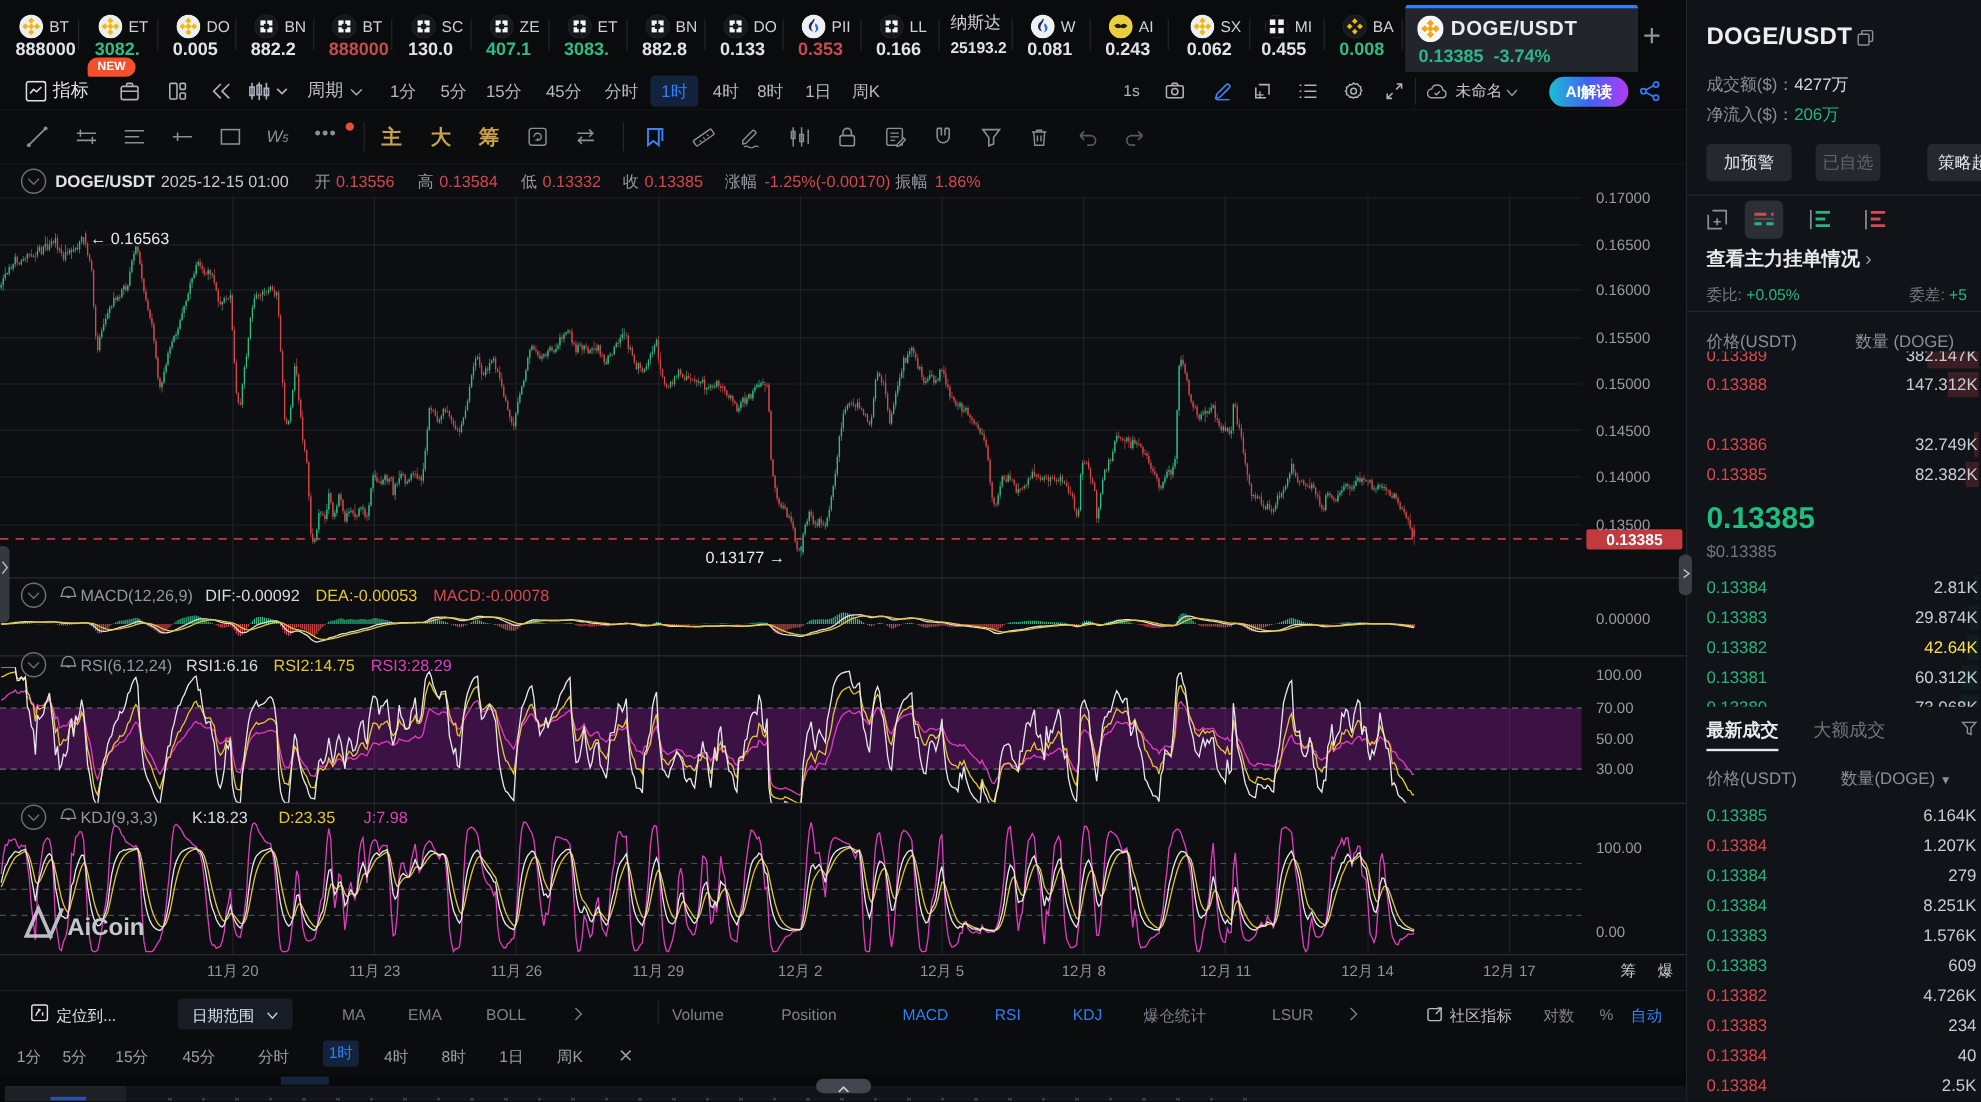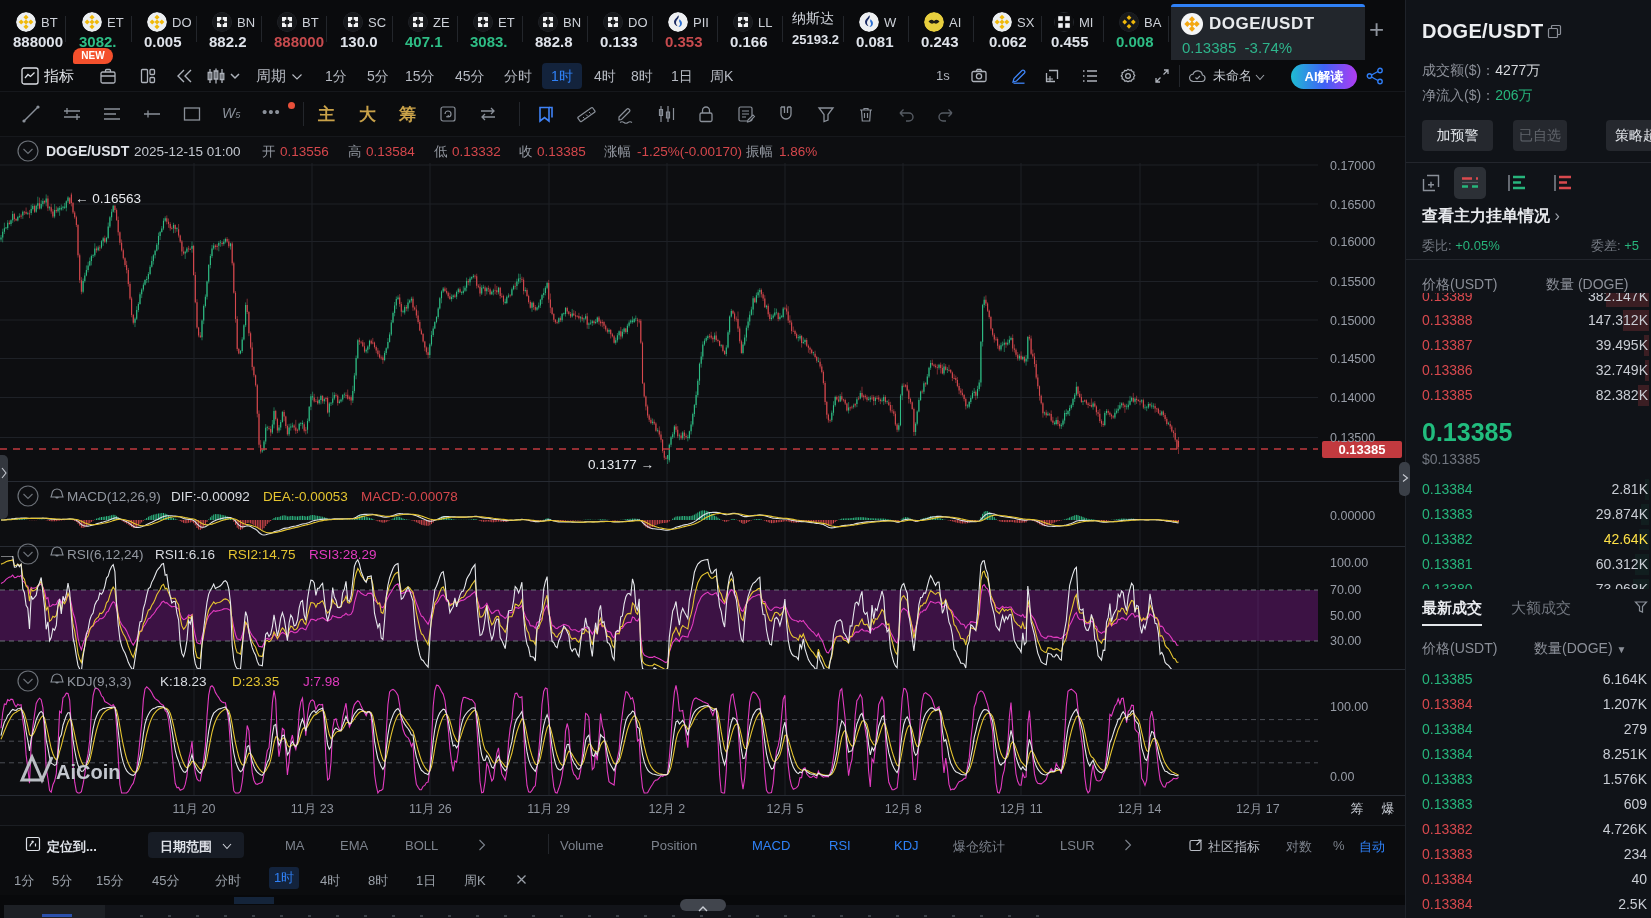--- a/index.html
+++ b/index.html
@@ -10,39 +10,39 @@
 .tk{position:absolute;top:0;height:60px;width:66px}
 .tk .r1{position:absolute;left:16px;top:12px;display:flex;align-items:center;gap:5px}
 .tk .nm{font-size:13px;color:#cdd1d8;white-space:nowrap}
 .tk .pr{position:absolute;left:13px;top:33px;font-size:15px;font-weight:700;color:#dfe3ea;white-space:nowrap;letter-spacing:0}
 .tk .div{position:absolute;right:0;top:16px;height:26px;width:1px;background:#23262b}
 .ic{width:20px;height:20px;border-radius:50%;flex:0 0 auto;position:relative}
 .g .pr{color:#2ebd85}.rd .pr{color:#c74b4e}
 #newbadge{position:absolute;left:73px;top:48px;width:40px;height:16px;background:#f4502c;border-radius:8px 8px 8px 2px;color:#fff;font-size:10px;font-weight:700;text-align:center;line-height:16px;z-index:5}
 #tabactive{position:absolute;left:1171px;top:4px;width:194px;height:56px;background:#22262c;border-top:3px solid #2f81f7;border-radius:3px 3px 0 0}
 #tabactive .t1{position:absolute;left:38px;top:7px;font-size:17px;font-weight:700;color:#e9ebee;letter-spacing:.5px}
-#tabactive .t2{position:absolute;left:11px;top:32px;font-size:15px;font-weight:400;color:#2eb58c}
+#tabactive .t2{position:absolute;left:11px;top:32px;font-size:15px;font-weight:700;color:#2eb58c}
 #plus{position:absolute;left:1369px;top:14px;font-size:26px;font-weight:300;color:#8d939c}
 
 #tbar2{position:absolute;left:0;top:60px;width:1405px;height:32px;background:#0a0b0d;border-bottom:1px solid #16181c}
 #tbar2 .txt{position:absolute;top:0;height:32px;line-height:32px;font-size:14px;color:#b6bac2;white-space:nowrap}
 #tbar2 .w{color:#e0e3e8;font-size:15px}
 .pd{color:#b6bac2}
 #p1h{position:absolute;left:542px;top:3px;width:40px;height:26px;background:#13233c;border-radius:4px;color:#2f81f7;font-size:14px;text-align:center;line-height:26px}
 
 #drawbar{position:absolute;left:0;top:92px;width:1405px;height:45px;background:#0b0c0e;border-bottom:1px solid #16181c}
 .ylw{color:#c9a249;font-size:17px;font-weight:600;top:11px}
 .vdiv{position:absolute;top:10px;width:1px;height:24px;background:#23262b}
 
 #chart{position:absolute;left:0;top:137px;width:1405px;height:688px}
 
 #botbar{position:absolute;left:0;top:825px;width:1405px;height:70px;background:#0b0c0e;border-top:1px solid #1b1e23}
 #botbar .t{position:absolute;font-size:13px;color:#7c828c;white-space:nowrap}
 #botbar .b{color:#2f81f7}
-#botbar .wt{color:#dfe2e8;font-weight:700}
+#botbar .wt{color:#dfe2e8;font-weight:400}
 #bot1h{position:absolute;left:269px;top:41px;width:30px;height:22px;background:#13233c;border-radius:3px;color:#2f81f7;font-size:13px;text-align:center;line-height:22px}
 #botstrip{position:absolute;left:0;top:895px;width:1405px;height:23px;background:#08090b}
 #handle{position:absolute;left:680px;top:899px;width:46px;height:12px;background:#41454d;border-radius:6px;text-align:center}
 
 #rp{position:absolute;left:1405px;top:0;width:246px;height:918px;background:#101318;border-left:1px solid #1f232a}
 #rp .lab{color:#8b8f98;font-size:14px}
 #rp .grn{color:#27b57c}.red{color:#d8494e}
 .btn{position:absolute;top:120px;height:31px;background:#25282e;border-radius:4px;font-size:14px;color:#e2e5ea;text-align:center;line-height:31px}
 .sep{position:absolute;left:0;width:246px;height:1px;background:#23262d}
 </style></head>
@@ -832,25 +832,20 @@
         <div class="abs" style="left:0;top:-9px;width:246px;height:25px">
           <div class="abs" style="right:3px;top:2px;height:21px;width:43px;background:rgba(216,73,78,0.22)"></div>
           <div class="abs red" style="left:16px;top:4px;font-size:14px">0.13389</div>
           <div class="abs" style="right:4px;top:4px;font-size:14px;color:#c9cdd4">382.147K</div>
         </div>
         <div class="abs" style="left:0;top:15px;width:246px;height:25px">
           <div class="abs" style="right:3px;top:2px;height:21px;width:26px;background:rgba(216,73,78,0.22)"></div>
           <div class="abs red" style="left:16px;top:4px;font-size:14px">0.13388</div>
           <div class="abs" style="right:4px;top:4px;font-size:14px;color:#c9cdd4">147.312K</div>
         </div>
-        <div class="abs" style="left:0;top:40px;width:246px;height:25px">
-          <div class="abs" style="right:3px;top:2px;height:21px;width:5px;background:rgba(216,73,78,0.22)"></div>
-          <div class="abs red" style="left:16px;top:4px;font-size:14px">0.13387</div>
-          <div class="abs" style="right:4px;top:4px;font-size:14px;color:#c9cdd4">39.495K</div>
-        </div>
         <div class="abs" style="left:0;top:65px;width:246px;height:25px">
           <div class="abs" style="right:3px;top:2px;height:21px;width:4px;background:rgba(216,73,78,0.22)"></div>
           <div class="abs red" style="left:16px;top:4px;font-size:14px">0.13386</div>
           <div class="abs" style="right:4px;top:4px;font-size:14px;color:#c9cdd4">32.749K</div>
         </div>
         <div class="abs" style="left:0;top:90px;width:246px;height:25px">
           <div class="abs" style="right:3px;top:2px;height:21px;width:11px;background:rgba(216,73,78,0.22)"></div>
           <div class="abs red" style="left:16px;top:4px;font-size:14px">0.13385</div>
           <div class="abs" style="right:4px;top:4px;font-size:14px;color:#c9cdd4">82.382K</div>
         </div>

